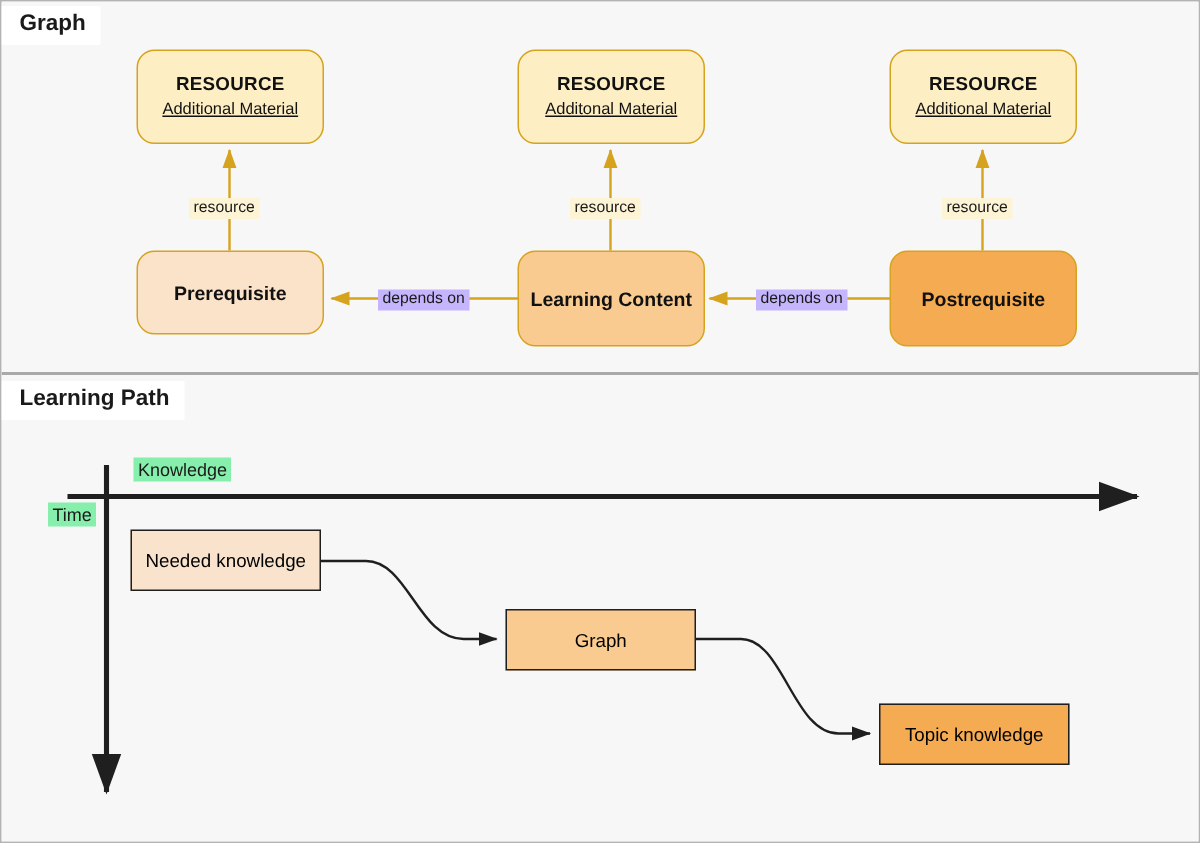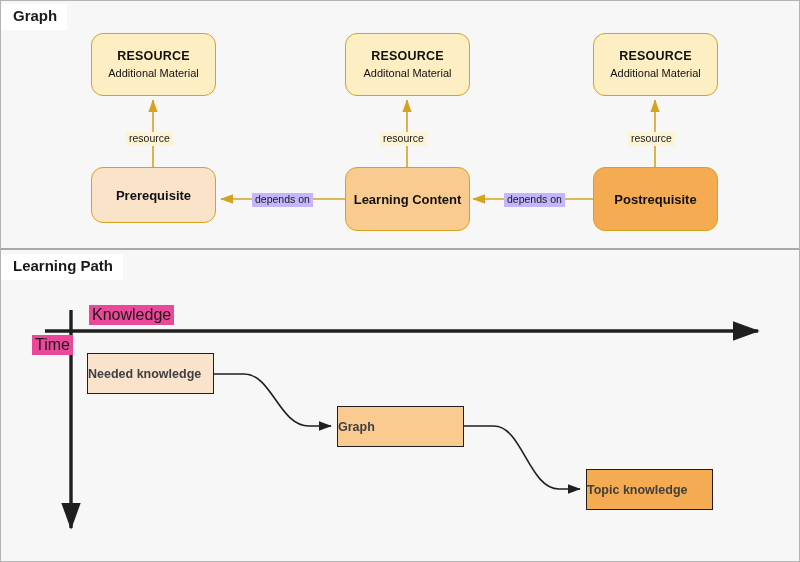--- a/index.html
+++ b/index.html
@@ -67,20 +67,21 @@
     font-weight: bold;
     font-size: 12.5px;
     letter-spacing: 0.2px;
     line-height: 1.25;
   }
   .node-sub {
     font-size: 11px;
     font-weight: normal;
     line-height: 1.3;
     margin-top: 2px;
+    text-decoration: underline;
   }
   .node-label-single {
     font-weight: bold;
     font-size: 13px;
   }
 
   .fill-resource { background: #fdeec4; }
   .fill-prereq   { background: #fbe3c9; }
   .fill-content  { background: #f9cb90; }
   .fill-postreq  { background: #f5ab52; }
@@ -104,38 +105,38 @@
     white-space: nowrap;
     z-index: 2;
     line-height: 1.1;
   }
   .edge-label.res { background: #fdf3d5; }
   .edge-label.dep { background: #c4b5fd; text-align: center; }
 
   
   .axis-label {
     position: absolute;
-    font-size: 16px;
+    font-size: 12px;
     color: #1a1a1a;
-    background: #ec4899;
+    background: #86efac;
     padding: 1px 3px;
     white-space: nowrap;
     z-index: 3;
   }
   .pbox {
     position: absolute;
     box-sizing: border-box;
     border: 1.6px solid #1f1f1f;
     display: flex;
     align-items: center;
+    justify-content: center;
     font-size: 12.5px;
-    color: #404040;
+    color: #000000;
     z-index: 3;
     text-align: center;
-    font-weight: bold;
   }
   .pfill-1 { background: #fae3cd; }
   .pfill-2 { background: #f9cb90; }
   .pfill-3 { background: #f5ab52; }
 </style>
 </head>
 <body>
 
 <div id="canvas">
 

